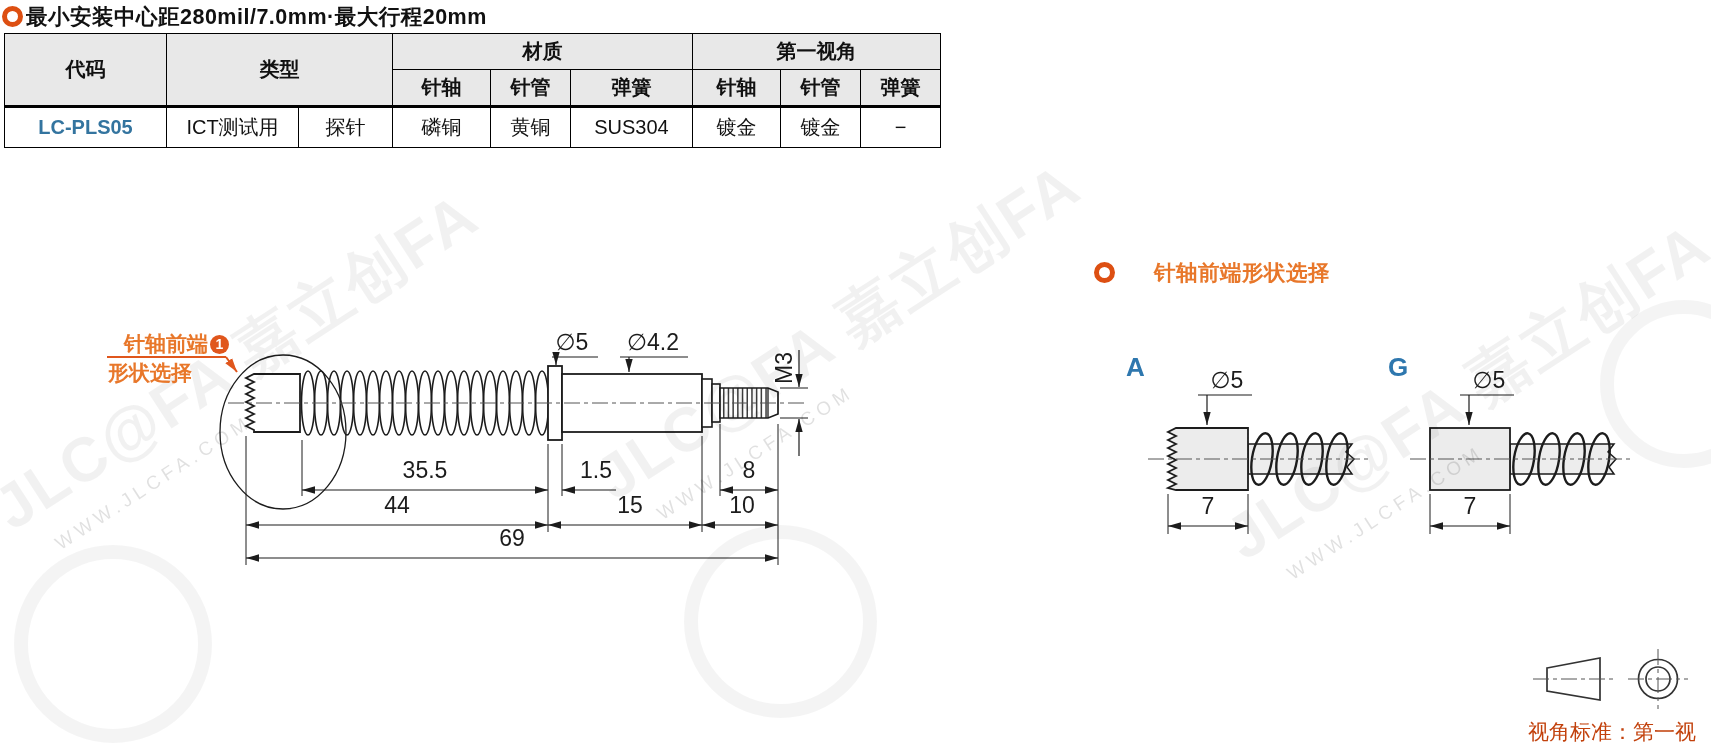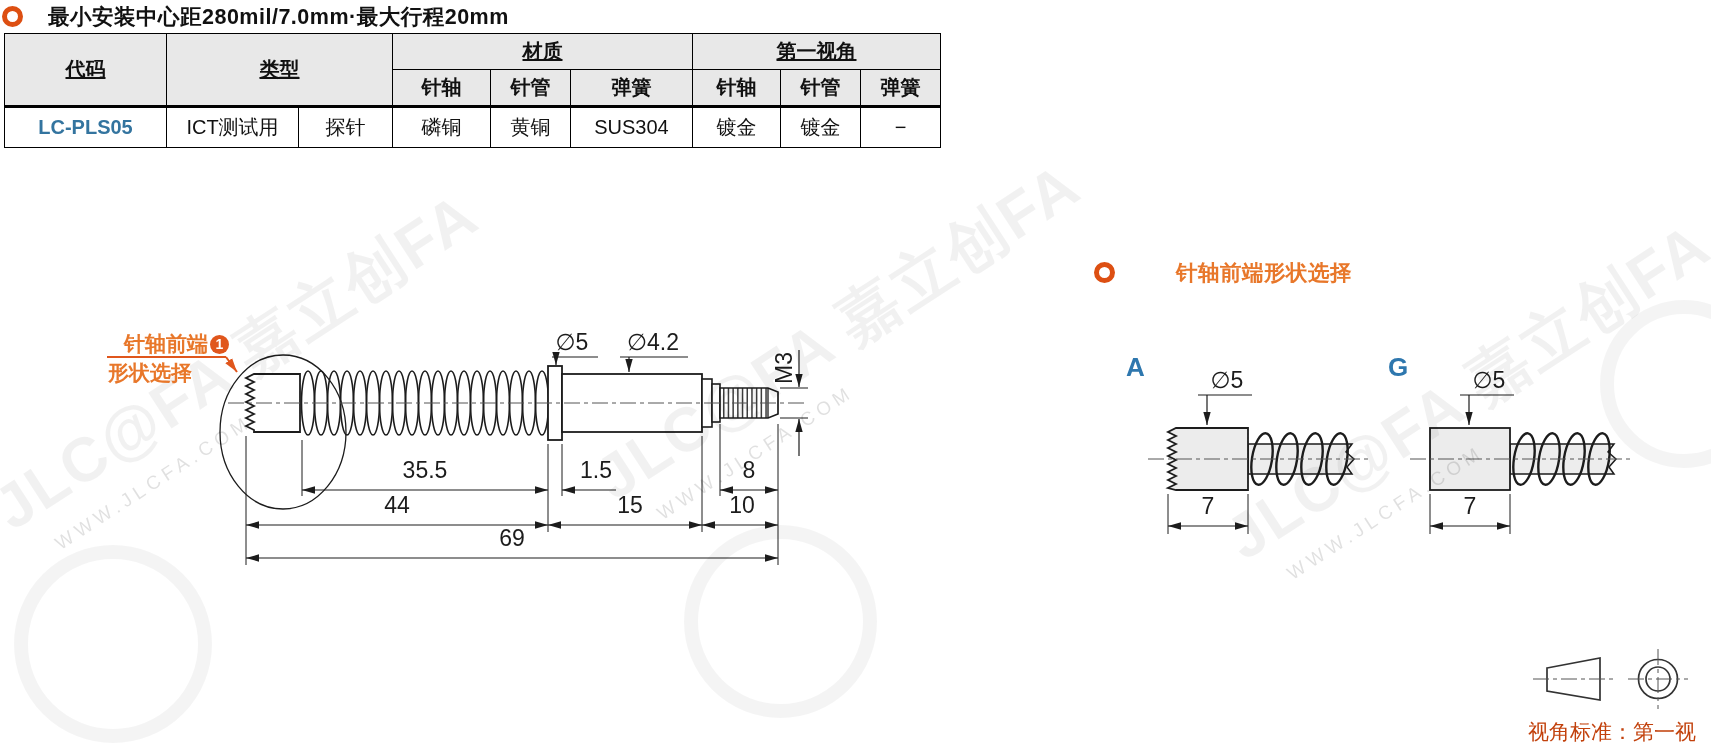--- a/index.html
+++ b/index.html
@@ -1,30 +1,30 @@
 <!DOCTYPE html>
 <html><head>
 <meta charset="utf-8">
 <style>
   html,body{margin:0;padding:0;background:#fff;}
   #canvas{position:relative;width:1711px;height:748px;background:#fff;overflow:hidden;
           font-family:"Liberation Sans","DejaVu Sans",sans-serif;color:#111;}
   
-  .sec-header{position:absolute;display:flex;align-items:center;gap:25px;z-index:4;}
+  .sec-header{position:absolute;display:flex;align-items:center;gap:3px;z-index:4;}
   .ring{width:21px;height:21px;border:5px solid #DD4F12;border-radius:50%;box-sizing:border-box;flex:0 0 auto;}
   .sec-title{font-size:21.5px;font-weight:700;color:#111;letter-spacing:0.5px;}
   .sec-title.orange{color:#E8772A;margin-left:36px;}
   
   table.spec{position:absolute;left:4px;top:33px;border-collapse:collapse;table-layout:fixed;
              border:1.5px solid #000;z-index:4;background:#fff;}
   table.spec th,table.spec td{border:1px solid #000;text-align:center;vertical-align:middle;
              font-size:20px;padding:0;}
   table.spec th{background:#E8E8E8;font-weight:600;}
   table.spec .hb{border-bottom:3px solid #000;}
-  table.spec .r1{height:36px;text-decoration:underline;} table.spec .r2{height:37px;font-family:Liberation Mono, monospace;} table.spec .rd{height:41px;}
+  table.spec .r1{height:36px;} table.spec .r2{height:37px;font-family:Liberation Mono, monospace;} table.spec .rd{height:41px;}
   td.code{color:#33749F;font-weight:700;font-size:21px;}
   
   .abs{position:absolute;z-index:4;}
   .callout{color:#E8772A;font-size:21px;font-weight:700;line-height:26px;white-space:nowrap;}
   .badge{display:inline-block;width:19px;height:19px;line-height:19px;border-radius:50%;
          background:#E0561C;color:#fff;font-size:14px;font-weight:700;text-align:center;
          vertical-align:2px;margin-left:2px;}
   .shape-letter{color:#2E77AE;font-size:26px;font-weight:700;}
   .proj-label{font-size:21px;color:#c2410c;}
   

